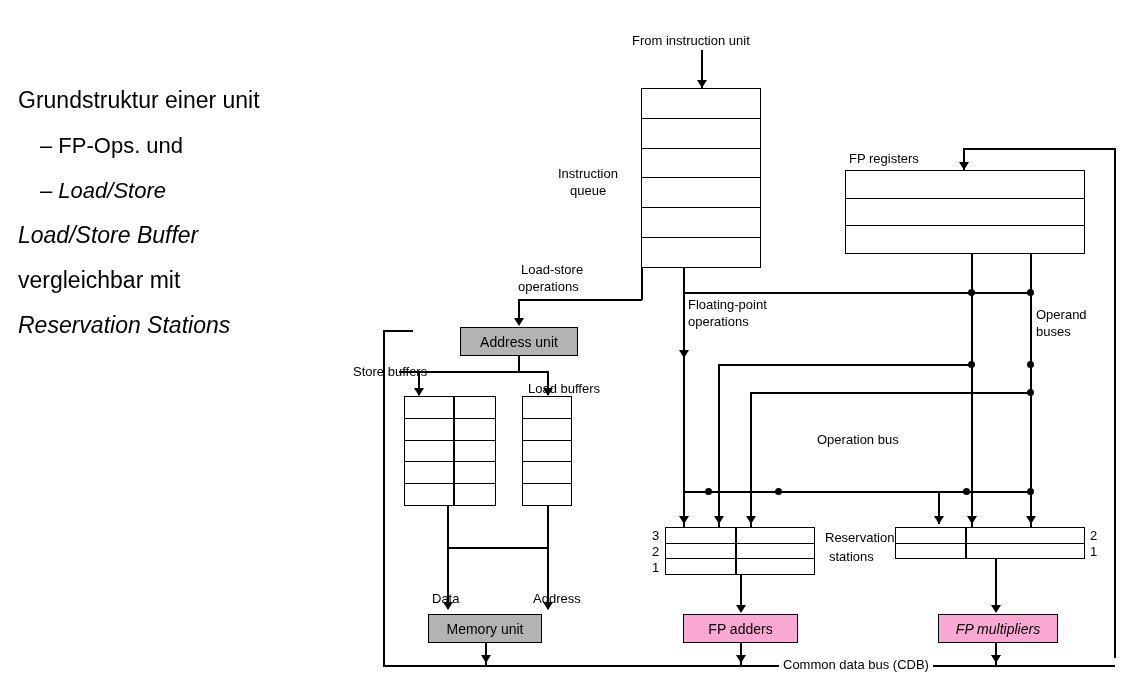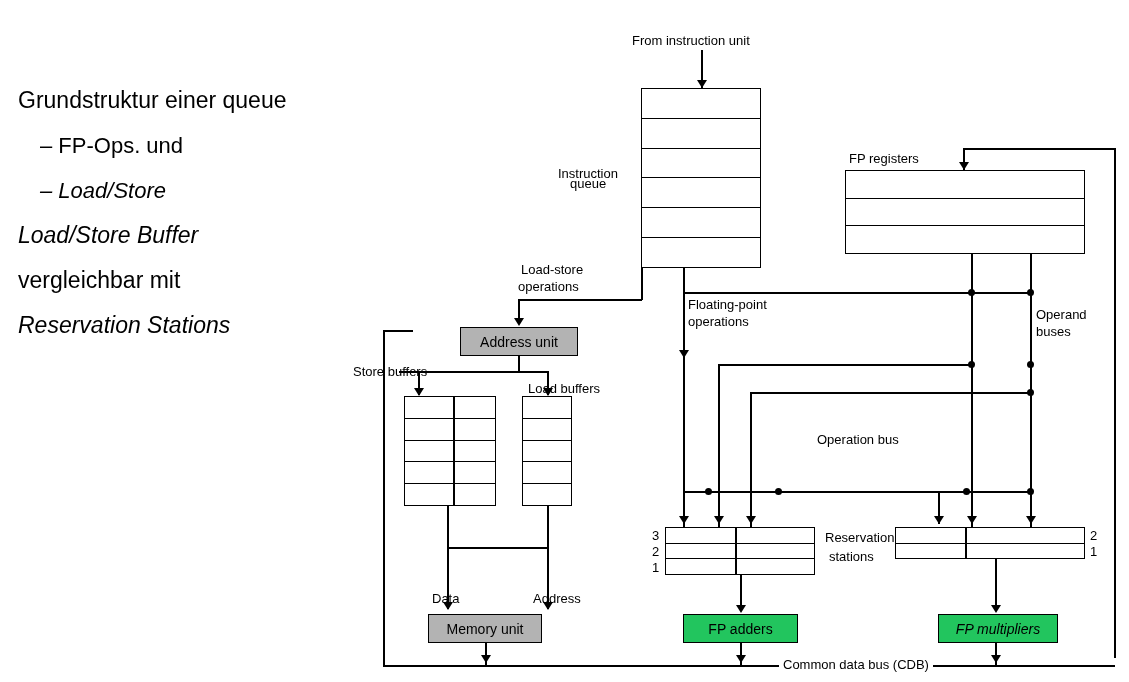--- a/index.html
+++ b/index.html
@@ -47,21 +47,21 @@
     background: #b3b3b3;
     display: flex;
     align-items: center;
     justify-content: center;
     font-size: 14px;
   }
   .wbox {
     position: absolute;
     box-sizing: border-box;
     border: 1.5px solid #000;
-    background: #22c55e;
+    background: #f9a8d4;
     display: flex;
     align-items: center;
     justify-content: center;
     font-size: 14px;
   }
   .hline {
     position: absolute;
     background: #000;
     height: 1.5px;
   }
@@ -114,21 +114,21 @@
     font-size: 13px;
     line-height: 14px;
   }
 </style>
 </head>
 <body>
 
 <div class="stage">
 
   <div class="lefttext">
-    <div class="line">Grundstruktur einer queue</div>
+    <div class="line">Grundstruktur einer unit</div>
     <div class="bullet">–   FP-Ops. und</div>
     <div class="bullet ital">–   Load/Store</div>
     <div class="line ital">Load/Store Buffer</div>
     <div class="line">vergleichbar mit</div>
     <div class="line ital">Reservation Stations</div>
   </div>
 
   <div class="lbl" style="left:632px; top:33px;">From instruction unit</div>
 
   <div class="vline" style="left:701px; top:50px; height:38px;"></div>
@@ -136,21 +136,21 @@
 
   <div class="rowgrid" style="left:641px; top:88px; width:120px; height:180px;">
     <div></div>
     <div></div>
     <div></div>
     <div></div>
     <div></div>
     <div></div>
   </div>
   <div class="lbl" style="left:558px; top:166px;">Instruction</div>
-  <div class="lbl" style="left:570px; top:176px;">queue</div>
+  <div class="lbl" style="left:570px; top:183px;">queue</div>
 
   <div class="lbl" style="left:521px; top:262px;">Load-store</div>
   <div class="lbl" style="left:518px; top:279px;">operations</div>
   <div class="vline" style="left:641px; top:268px; height:32px;"></div>
   <div class="hline" style="left:518px; top:299px; width:124px;"></div>
   <div class="vline" style="left:518px; top:299px; height:25px;"></div>
   <div class="arrow-d" style="left:514px; top:318px;"></div>
 
   <div class="gbox" style="left:460px; top:327px; width:118px; height:29px;">
     <span>Address unit</span>

